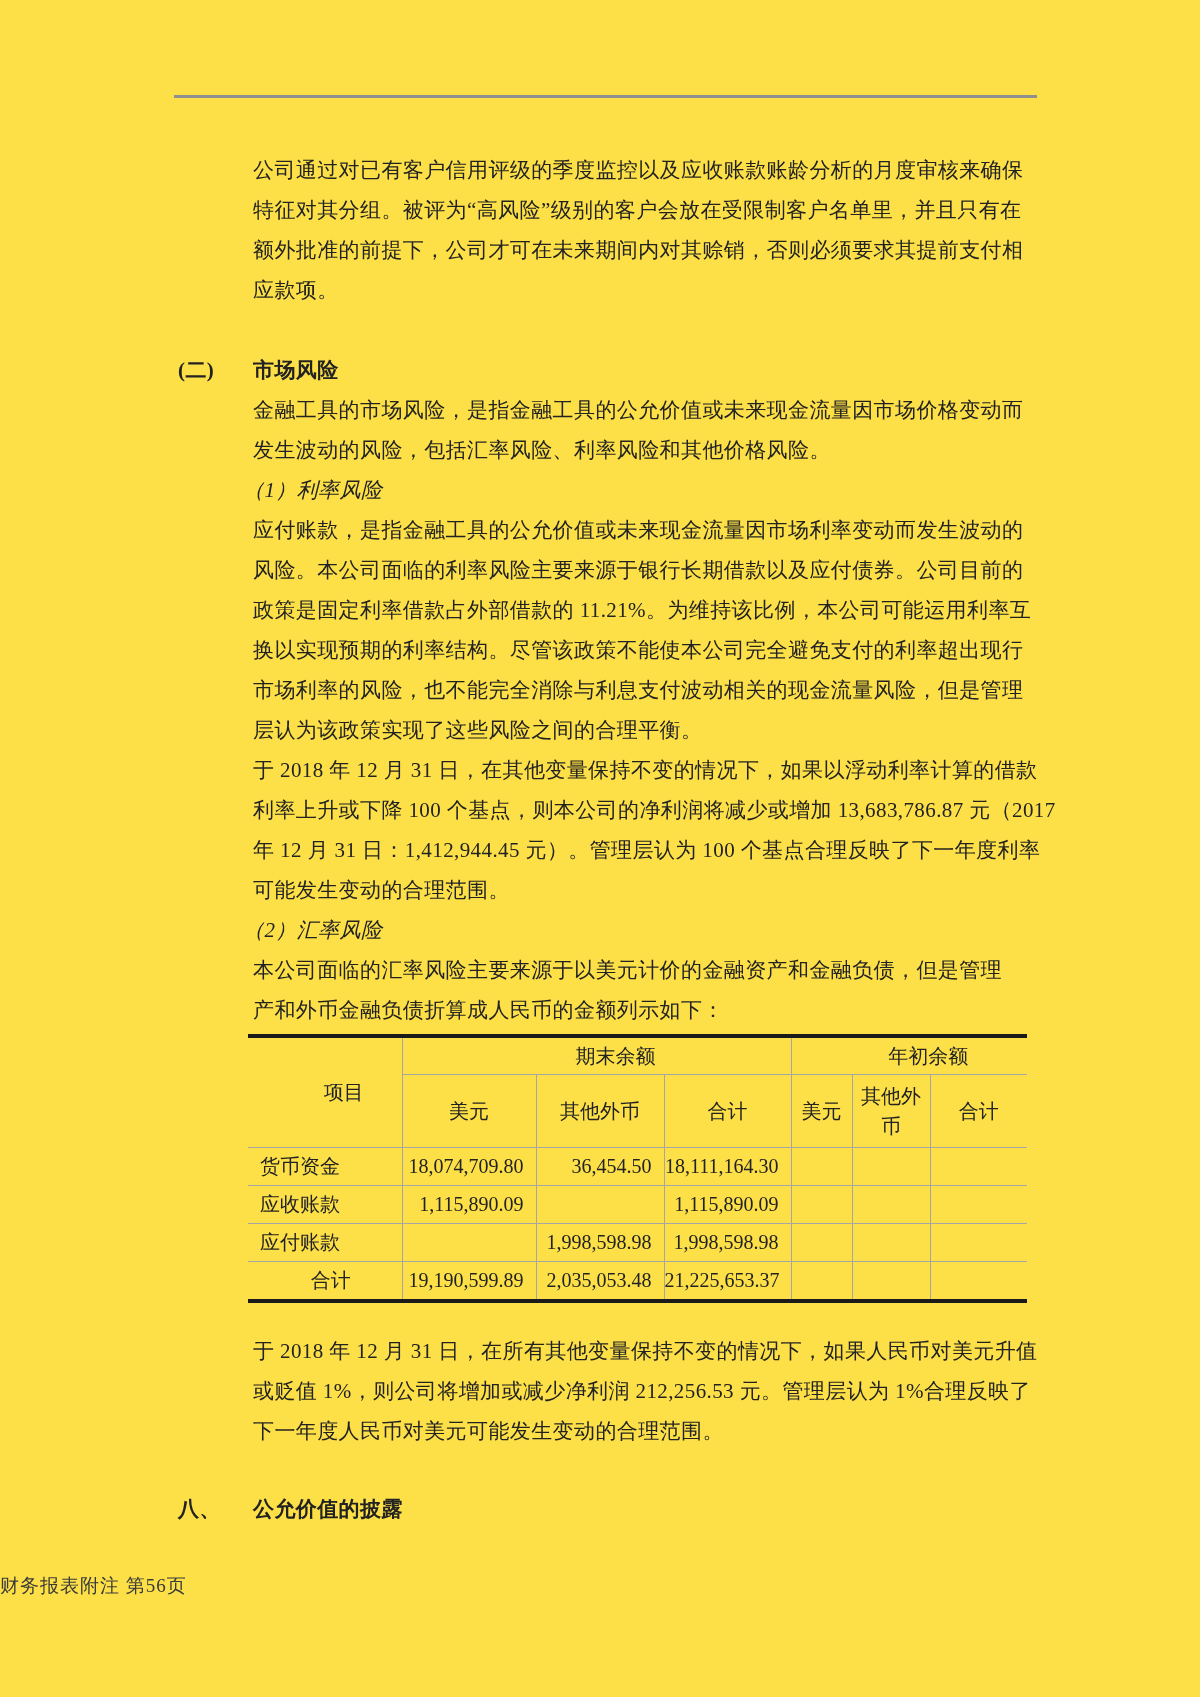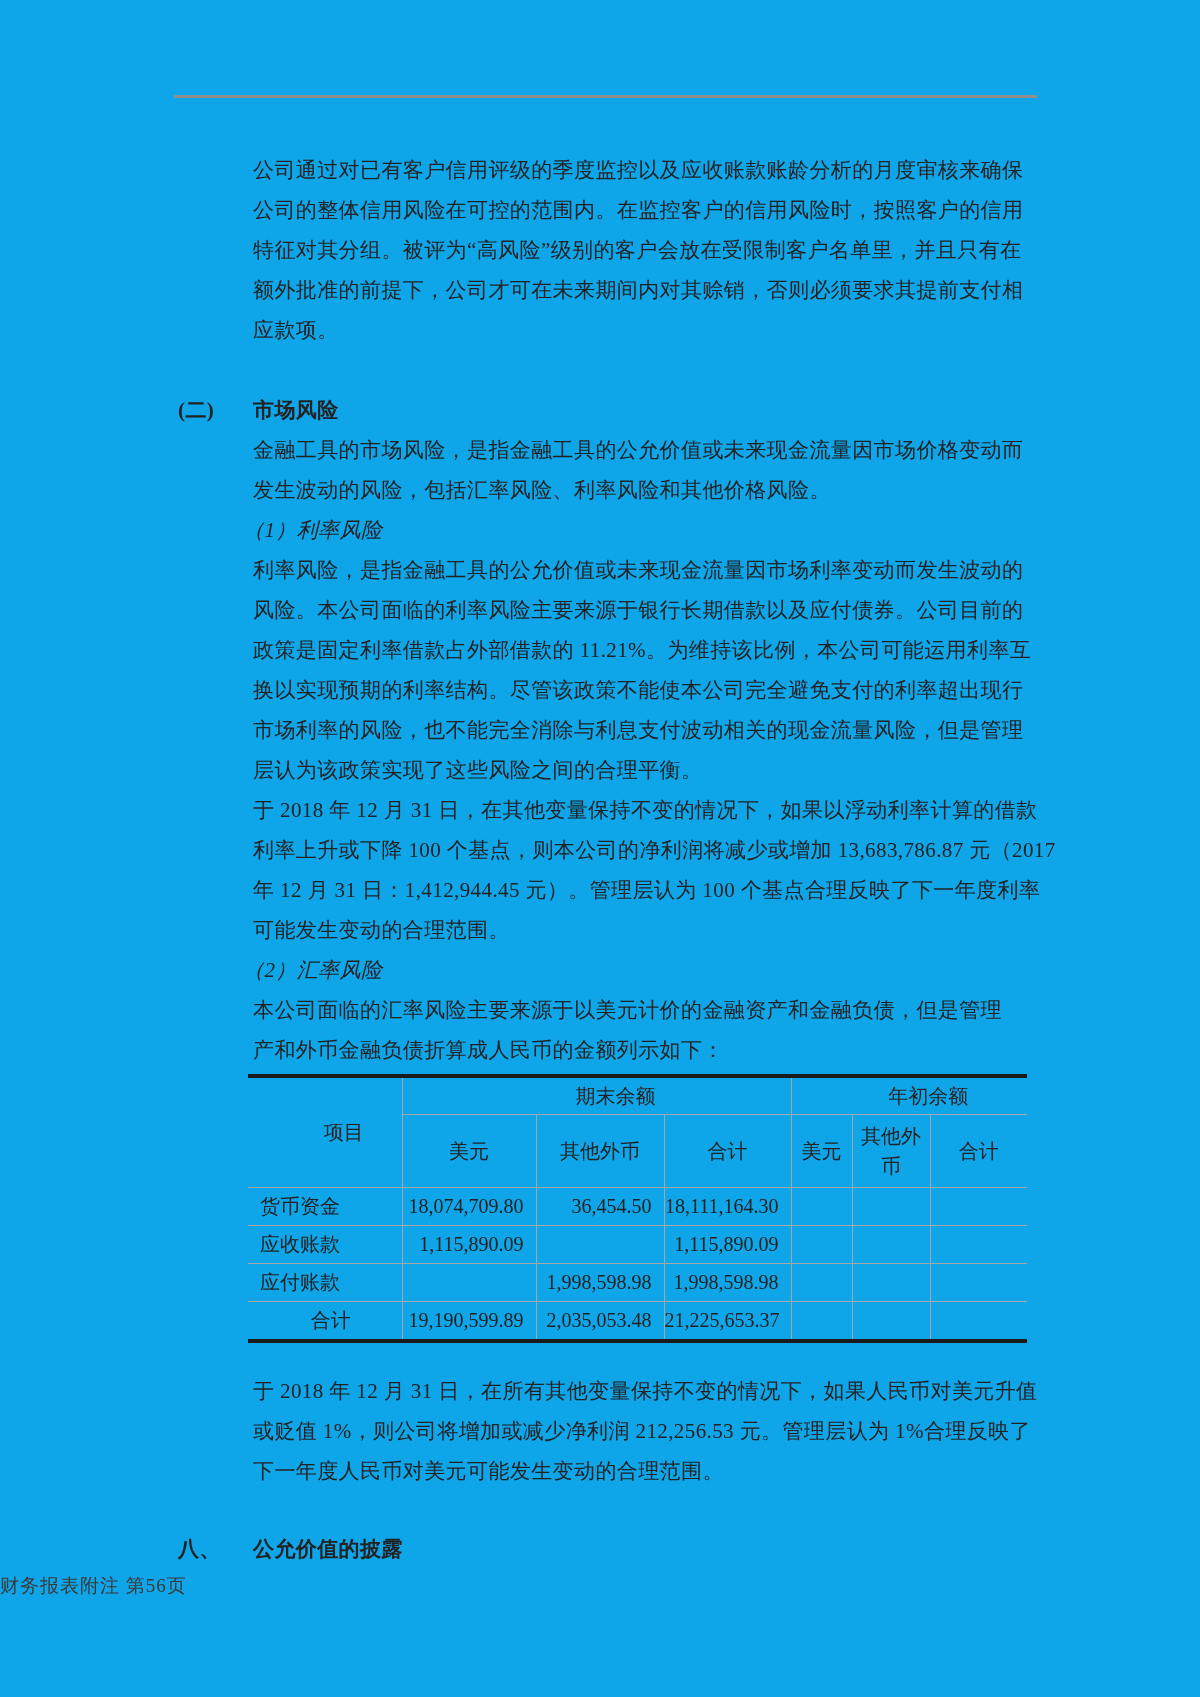--- a/index.html
+++ b/index.html
@@ -1,20 +1,20 @@
 <!DOCTYPE html>
 <html><head>
 <meta charset="utf-8">
 <style>
   html, body { margin: 0; padding: 0; background: #ffffff; }
   .page {
     position: relative;
     width: 1200px;
     height: 1697px;
-    background: #0ea5e9;
+    background: #fde047;
     font-family: "Liberation Serif", "DejaVu Serif", serif;
     color: #222222;
     overflow: hidden;
   }
   .top-rule {
     position: absolute;
     left: 174px;
     top: 95px;
     width: 863px;
     height: 3px;
@@ -98,40 +98,39 @@
 <body>
 
 <div class="page">
 
   <div class="top-rule"></div>
 
   <div class="content">
 
     <div class="para">
       <span class="pline">公司通过对已有客户信用评级的季度监控以及应收账款账龄分析的月度审核来确保</span>
-      <span class="pline">公司的整体信用风险在可控的范围内。在监控客户的信用风险时，按照客户的信用</span>
       <span class="pline">特征对其分组。被评为“高风险”级别的客户会放在受限制客户名单里，并且只有在</span>
       <span class="pline">额外批准的前提下，公司才可在未来期间内对其赊销，否则必须要求其提前支付相</span>
       <span class="pline">应款项。</span>
     </div>
 
     <div class="section-heading mt40">
       <span class="sec-num">(二)</span>
       <span class="sec-title">市场风险</span>
     </div>
 
     <div class="para">
       <span class="pline">金融工具的市场风险，是指金融工具的公允价值或未来现金流量因市场价格变动而</span>
       <span class="pline">发生波动的风险，包括汇率风险、利率风险和其他价格风险。</span>
     </div>
 
     <div class="subheading">（1）利率风险</div>
 
     <div class="para">
-      <span class="pline">利率风险，是指金融工具的公允价值或未来现金流量因市场利率变动而发生波动的</span>
+      <span class="pline">应付账款，是指金融工具的公允价值或未来现金流量因市场利率变动而发生波动的</span>
       <span class="pline">风险。本公司面临的利率风险主要来源于银行长期借款以及应付债券。公司目前的</span>
       <span class="pline">政策是固定利率借款占外部借款的 11.21%。为维持该比例，本公司可能运用利率互</span>
       <span class="pline">换以实现预期的利率结构。尽管该政策不能使本公司完全避免支付的利率超出现行</span>
       <span class="pline">市场利率的风险，也不能完全消除与利息支付波动相关的现金流量风险，但是管理</span>
       <span class="pline">层认为该政策实现了这些风险之间的合理平衡。</span>
     </div>
 
     <div class="para">
       <span class="pline">于 2018 年 12 月 31 日，在其他变量保持不变的情况下，如果以浮动利率计算的借款</span>
       <span class="pline">利率上升或下降 100 个基点，则本公司的净利润将减少或增加 13,683,786.87 元（2017</span>

